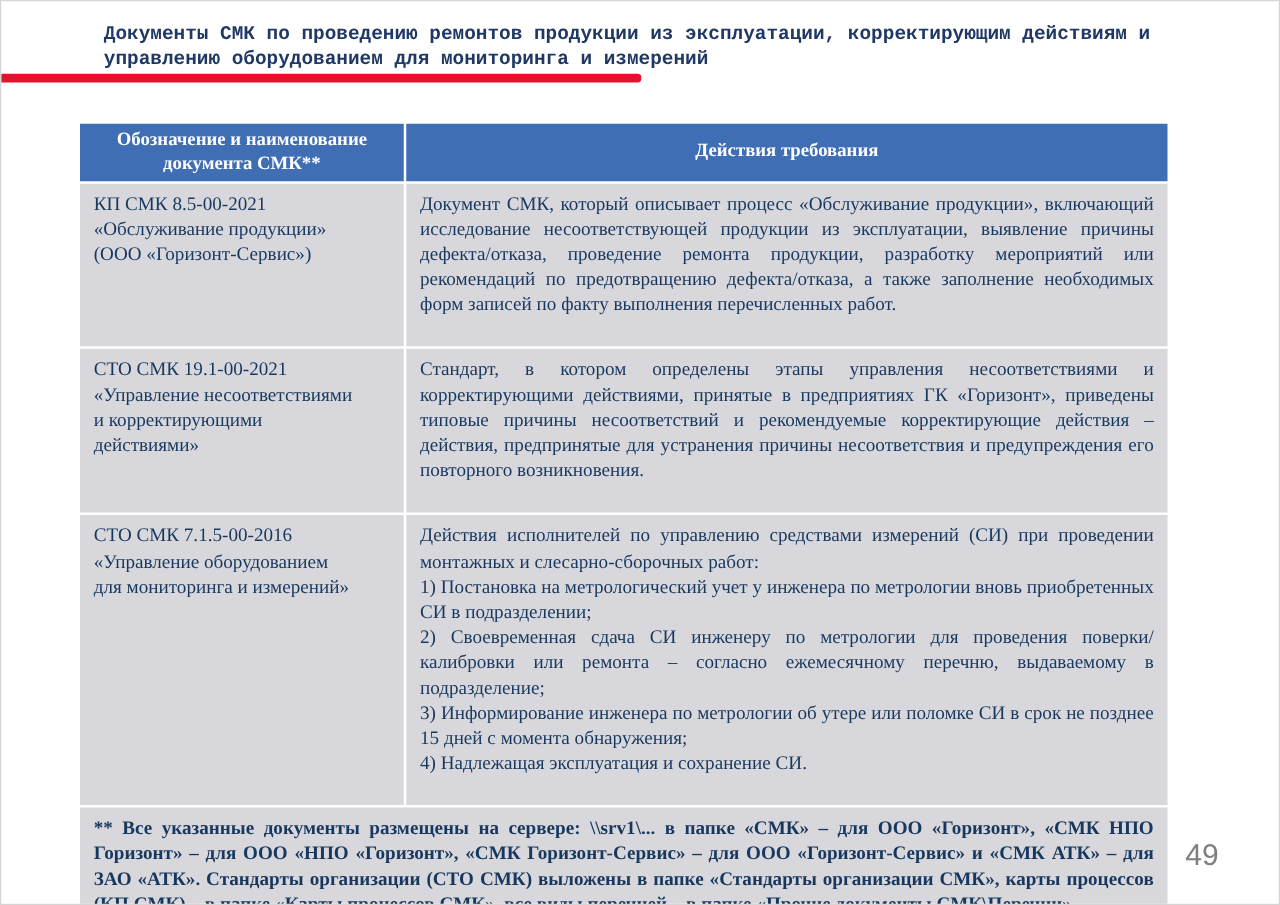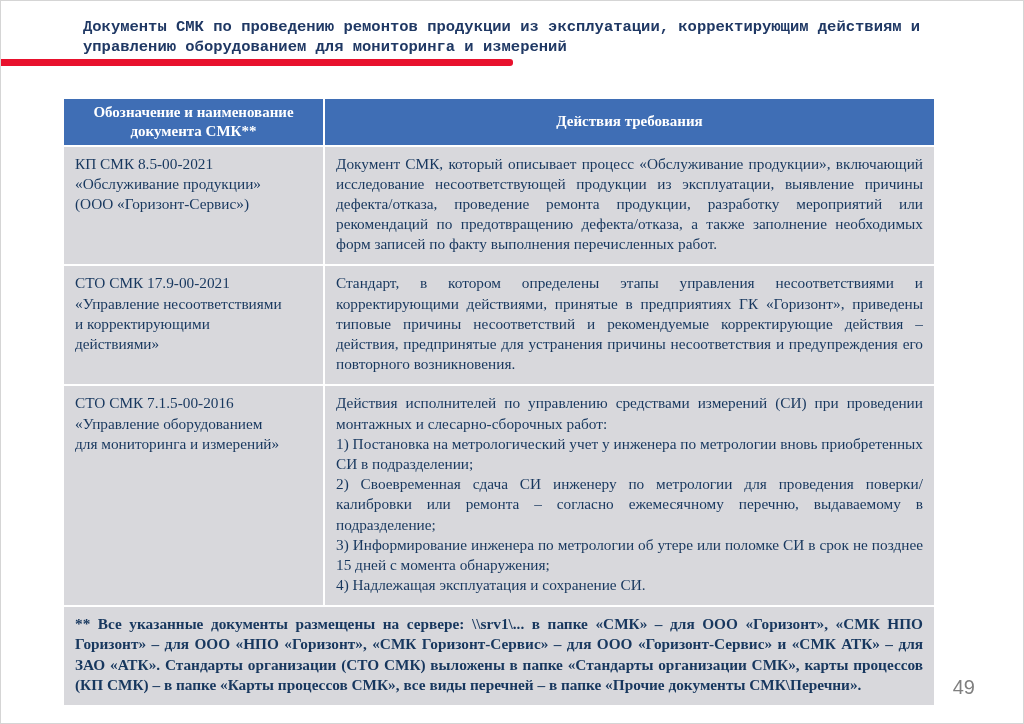--- a/index.html
+++ b/index.html
@@ -49,36 +49,36 @@
     vertical-align:middle;
     padding:4px 8px;
   }
   table.smk th.col-doc { width:243px; }
   table.smk td {
     background:var(--cell_bg,#d8d8dc);
     color:var(--body_text,#17375e);
     font-size:15.3px;
     line-height:1.32;
     vertical-align:top;
-    padding:7px 11px 10px 11px;
+    padding:7px 11px 23px 11px;
   }
   td.doc { white-space:pre-wrap; }
   td.req { white-space:pre-wrap; text-align:justify; }
   td.footnote {
     font-weight:bold;
     font-size:14px;
     line-height:1.38;
     text-align:justify;
     white-space:normal;
   }
   .page-number {
     position:absolute;
     right:48px; bottom:24px;
     font-family:"Liberation Sans","DejaVu Sans",sans-serif;
-    font-size:20px;
+    font-size:24px;
     color:#7f7f7f;
   }
 </style>
 </head>
 <body>
 
 <div class="slide">
 
   <div class="title">Документы СМК по проведению ремонтов продукции из эксплуатации, корректирующим действиям и управлению оборудованием для мониторинга и измерений</div>
 
@@ -92,21 +92,21 @@
       </tr>
     </thead>
     <tbody>
       <tr>
         <td class="doc">КП СМК 8.5-00-2021
 «Обслуживание продукции»
 (ООО «Горизонт-Сервис»)</td>
         <td class="req">Документ СМК, который описывает процесс «Обслуживание продукции», включающий исследование несоответствующей продукции из эксплуатации, выявление причины дефекта/отказа, проведение ремонта продукции, разработку мероприятий или рекомендаций по предотвращению дефекта/отказа, а также заполнение необходимых форм записей по факту выполнения перечисленных работ.</td>
       </tr>
       <tr>
-        <td class="doc">СТО СМК 17.9-00-2021
+        <td class="doc">СТО СМК 19.1-00-2021
 «Управление несоответствиями
 и корректирующими
 действиями»</td>
         <td class="req">Стандарт, в котором определены этапы управления несоответствиями и корректирующими действиями, принятые в предприятиях ГК «Горизонт», приведены типовые причины несоответствий и рекомендуемые корректирующие действия – действия, предпринятые для устранения причины несоответствия и предупреждения его повторного возникновения.</td>
       </tr>
       <tr>
         <td class="doc">СТО СМК 7.1.5-00-2016
 «Управление оборудованием
 для мониторинга и измерений»</td>
         <td class="req">Действия исполнителей по управлению средствами измерений (СИ) при проведении монтажных и слесарно-сборочных работ:

